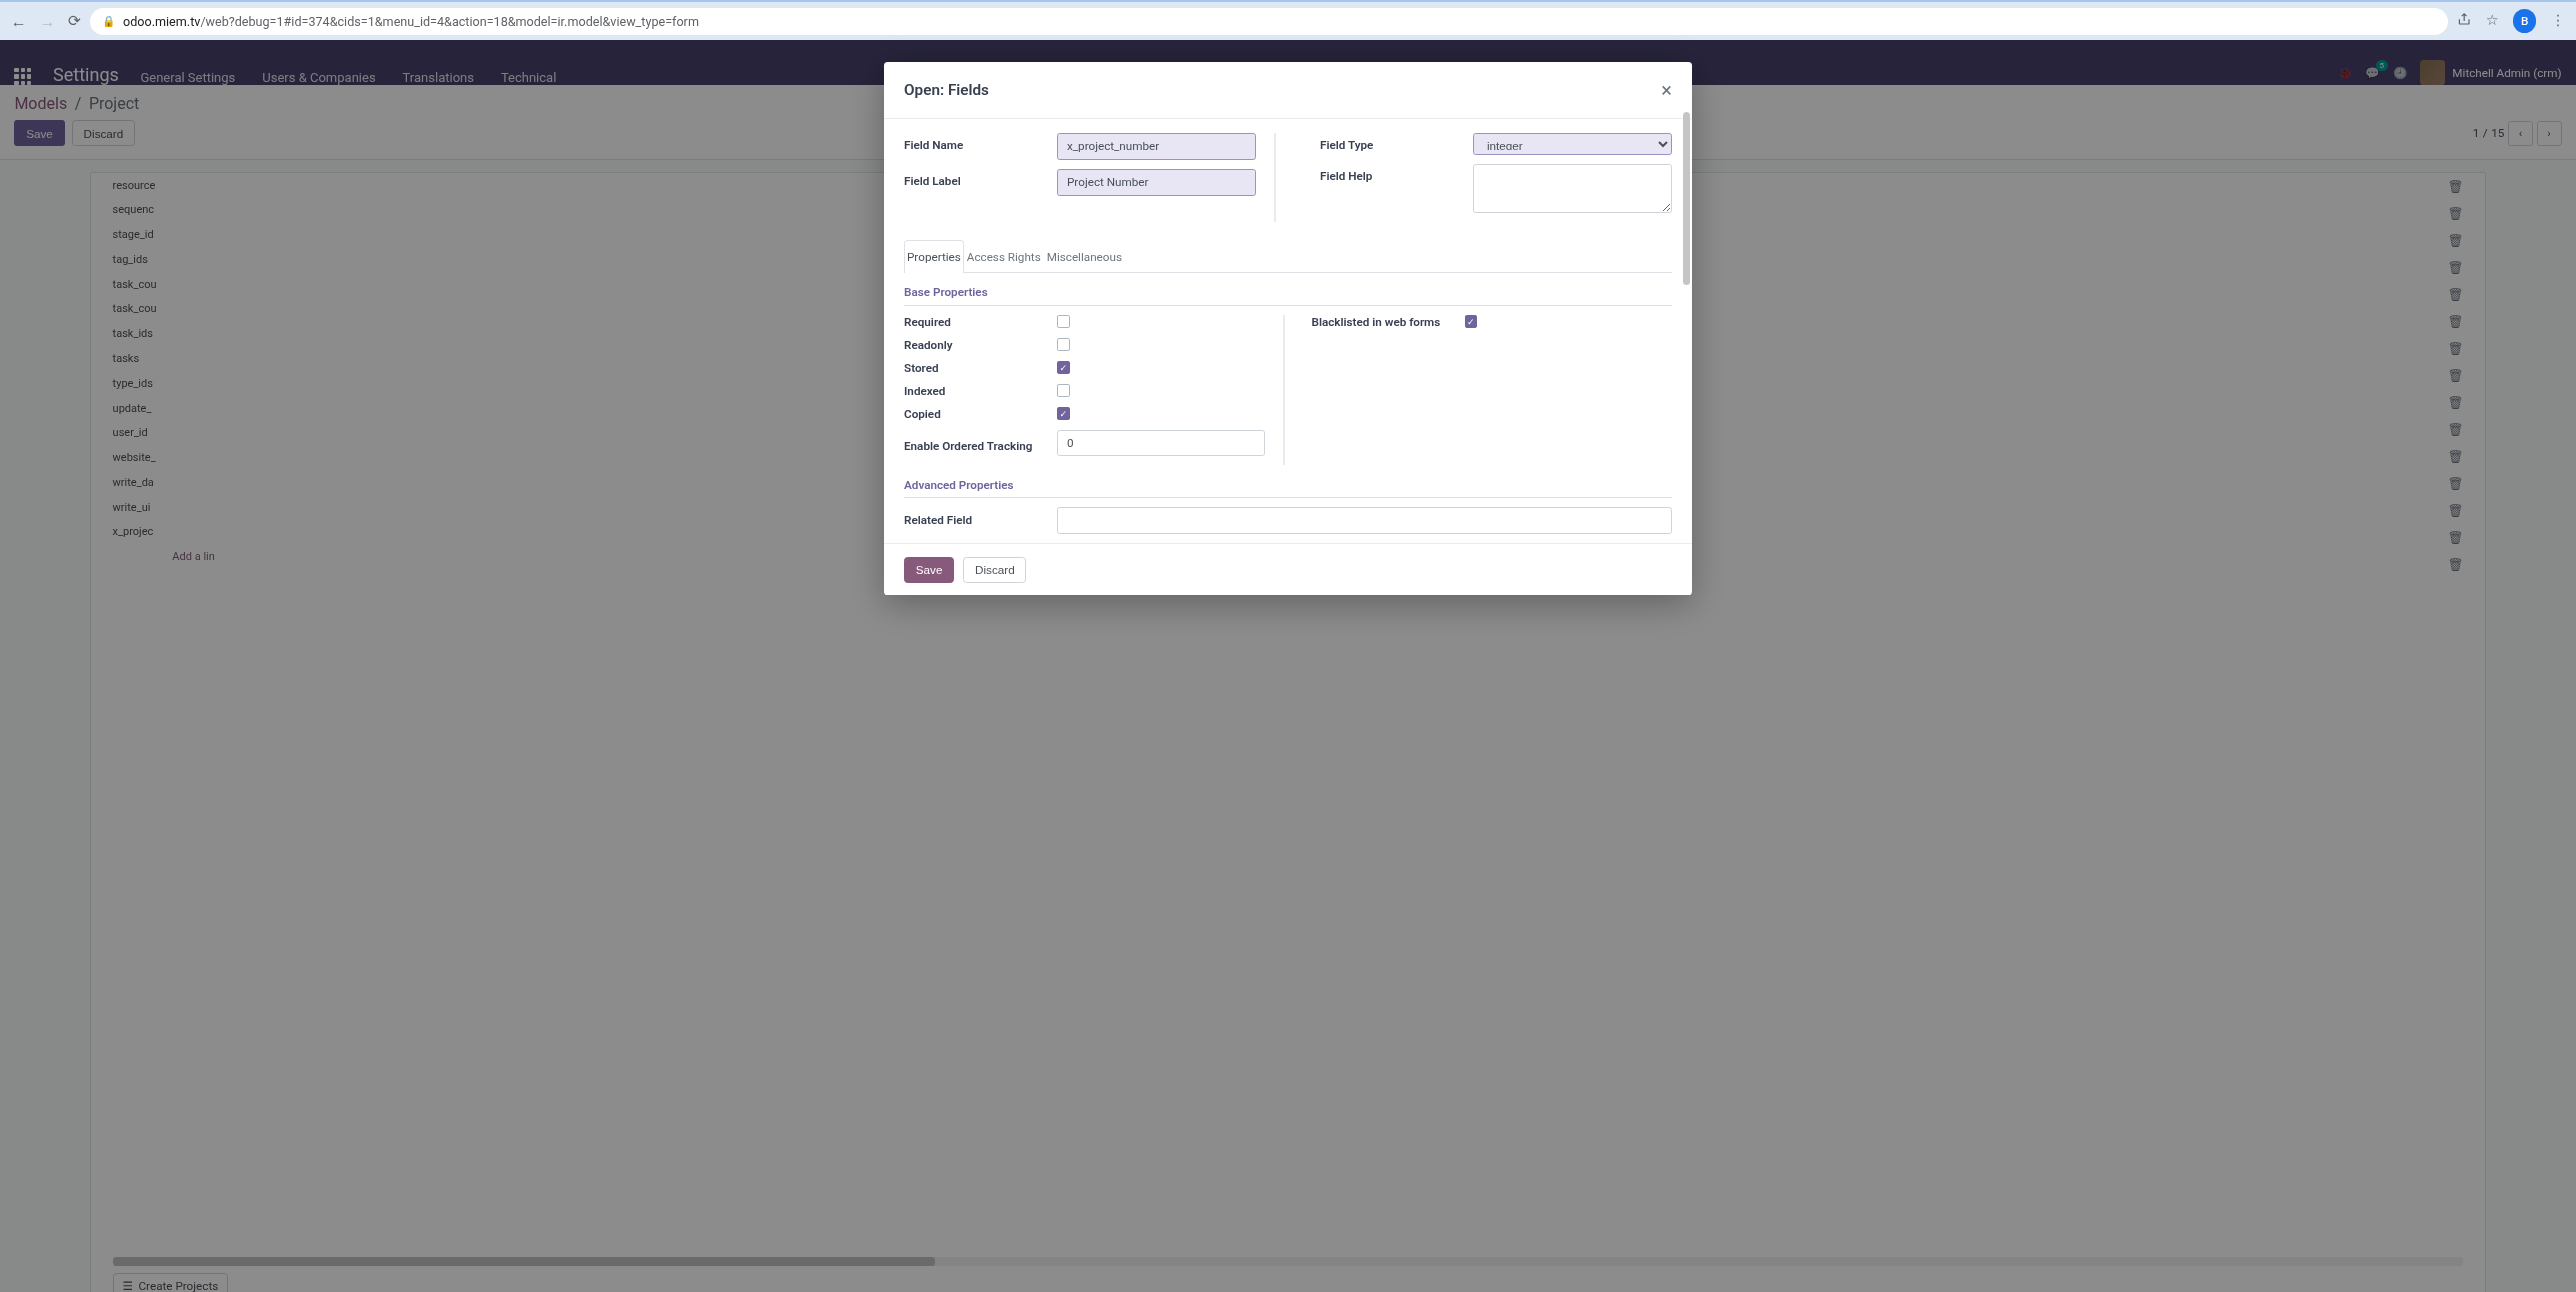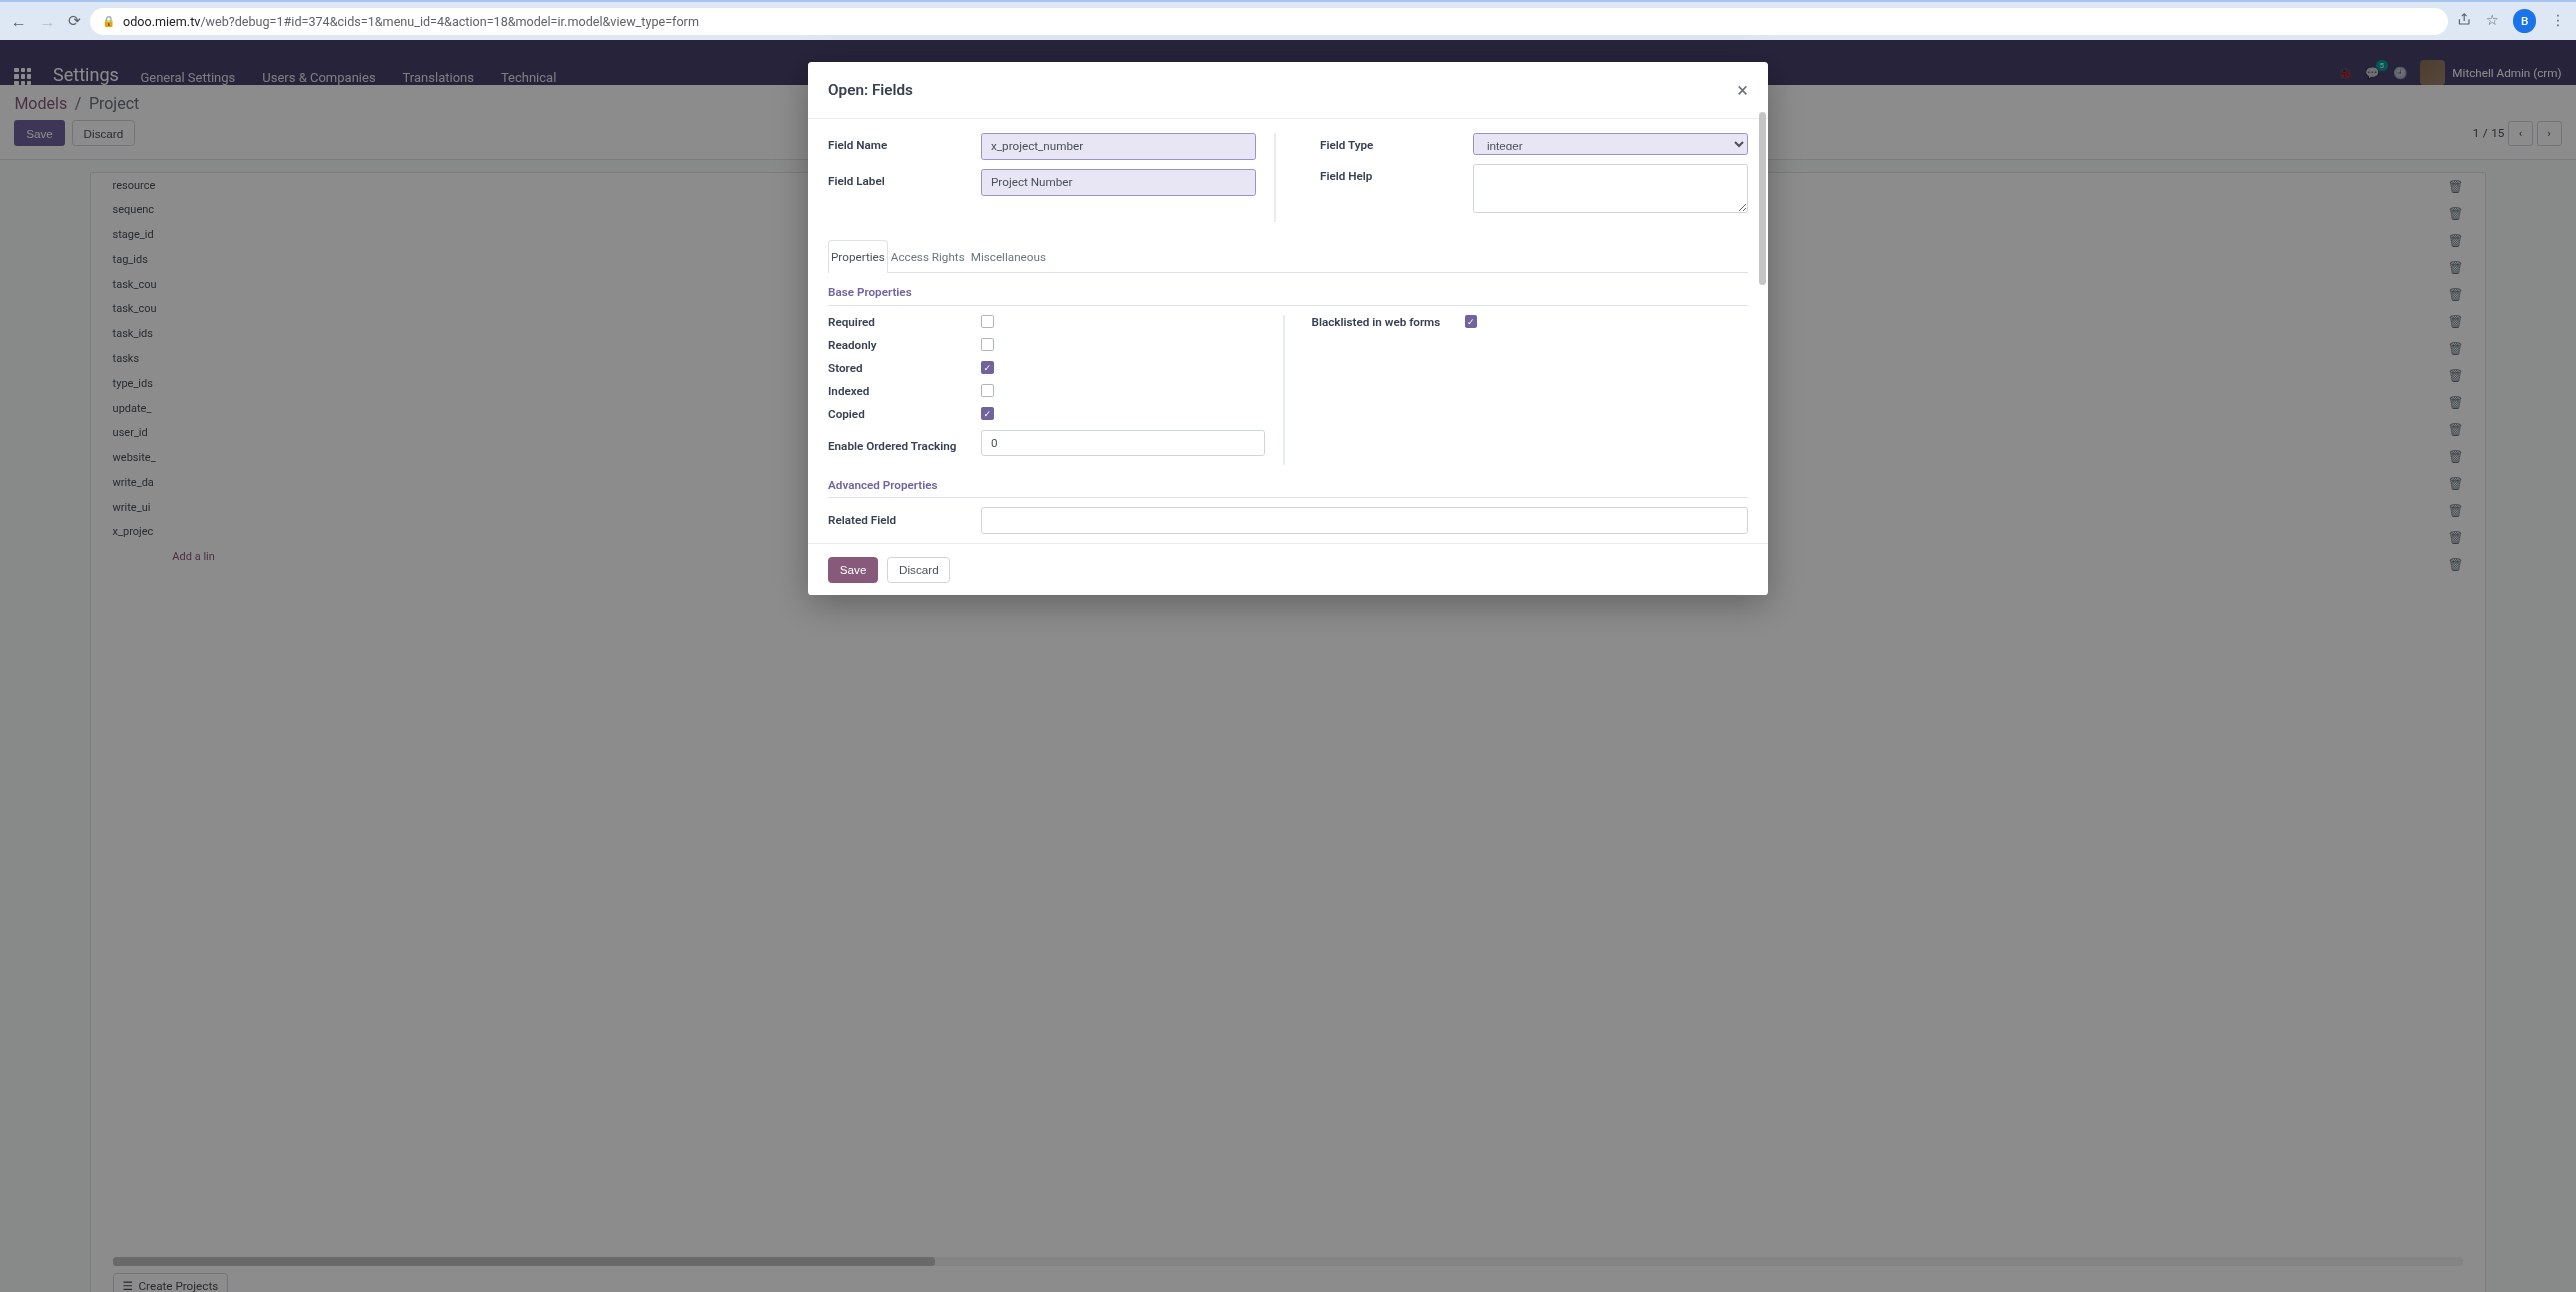--- a/index.html
+++ b/index.html
@@ -49,21 +49,21 @@
 .field-row { padding:5.4px 0; border-bottom:0.9px solid transparent; display:flex; justify-content:space-between; align-items:center;}
 .trash-col { position:absolute; right:21.6px; top:0; bottom:54px; display:flex; flex-direction:column;}
 .trash-item { height:27px; display:flex; align-items:center; color:#6c757d; font-size:12.6px;}
 .add-line { color:#875a7b; cursor:pointer; padding:5.4px 0;}
 .bottom-scroll { position:absolute; bottom:43px; left:21.6px; right:21.6px; height:9px; background:#f1f1f1; border-radius:3.6px;}
 .bottom-scroll::before{ content:""; display:block; height:100%; width:35%; background:#c1c1c1; border-radius:3.6px;}
 .create-btn { position:absolute; bottom:9px; left:21.6px; border:0.9px solid #ced4da; background:#fff; padding:5.4px 9px; border-radius:3.6px; display:flex; align-items:center; gap:5.4px; cursor:pointer; font-size:11.7px; color:#495057;}
 
 
 .modal-backdrop { position:fixed; inset:40px 0 0 0; background:rgba(0,0,0,0.45); display:flex; align-items:flex-start; justify-content:center; padding-top:21.6px;}
-.modal { background:#fff; width:960px; max-height: calc(100vh - 90px); border-radius:3.6px; display:flex; flex-direction:column; box-shadow:0 9px 36px rgba(0,0,0,0.3);}
+.modal { background:#fff; width:808px; max-height: calc(100vh - 90px); border-radius:3.6px; display:flex; flex-direction:column; box-shadow:0 9px 36px rgba(0,0,0,0.3);}
 .modal-header { padding:16px 20px; display:flex; justify-content:space-between; align-items:center; border-bottom:0.9px solid #e9ecef;}
 .modal-title { font-size:15.3px; font-weight:600; color:#374151;}
 .modal-close { font-size:20px; color:#6c757d; cursor:pointer;}
 .modal-body { padding: 14.4px 20px 0; overflow-y:auto; flex:1; }
 .modal-scroll-track { position:absolute; right:1.8px; top:50px; bottom:50px; width:7.2px; background:transparent;}
 .modal-scroll-thumb { width:7.2px; height:40%; background:#c5c5c5; border-radius:3.6px;}
 .modal-footer { padding:12.6px 20px; border-top:0.9px solid #e9ecef; display:flex; gap:9px;}
 
 .modal-row { display:flex; gap:0;}
 .modal-col { flex:1; padding-right:18px;}

